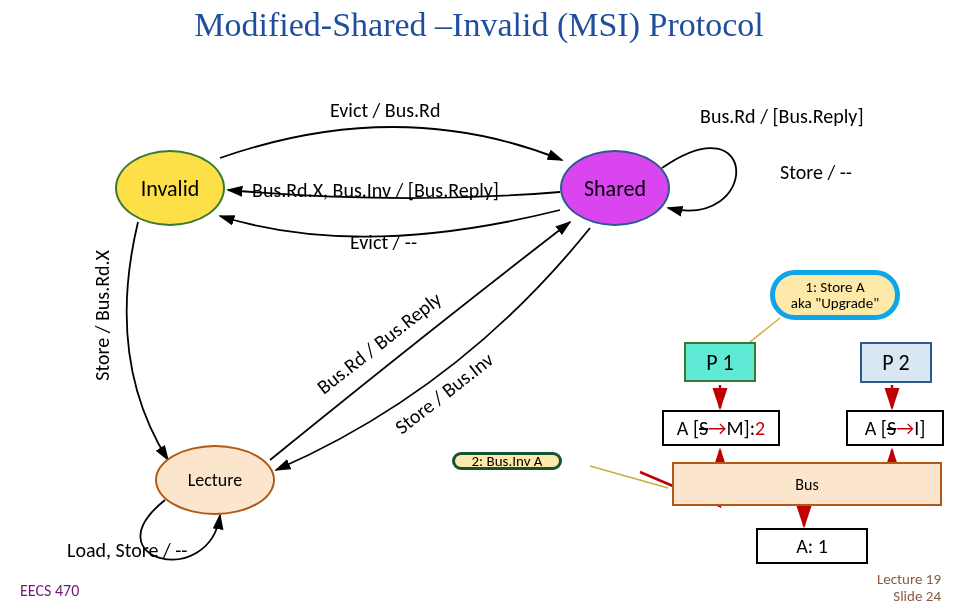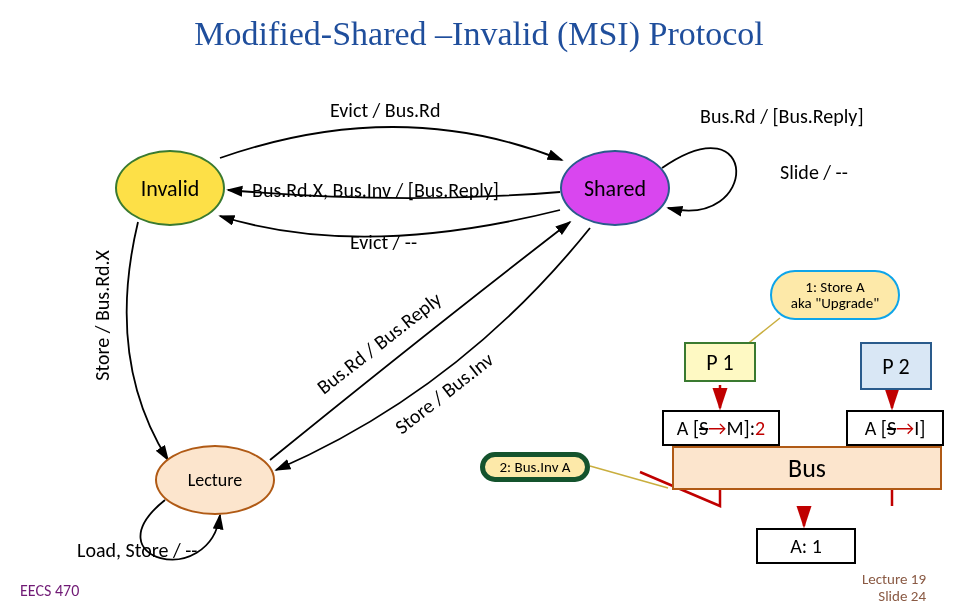--- a/index.html
+++ b/index.html
@@ -1,35 +1,35 @@
 <!DOCTYPE html>
 <html><head>
 <meta charset="utf-8">
 <style>
 *{margin:0;padding:0;box-sizing:border-box}
 body{width:958px;height:612px;background:#fff;font-family:Arial,sans-serif;position:relative;overflow:hidden}
-.title{font-family:'Comic Sans MS',cursive;font-size:34px;color:#1f4e9c;text-align:center;padding-top:15px;font-weight:400}
+.title{font-family:'Comic Sans MS',cursive;font-size:34px;color:#1f4e9c;text-align:center;padding-top:6px;font-weight:400}
 .state{position:absolute;border-radius:50%;display:flex;align-items:center;justify-content:center;border:2px solid}
 .state-invalid{width:110px;height:76px;left:115px;top:150px;background:#fde047;border-color:#3a7a30;font:400 22px Calibri,sans-serif}
 .state-shared{width:110px;height:76px;left:560px;top:150px;background:#d946ef;border-color:#2a5b8c;font:400 22px Calibri,sans-serif}
 .state-modified{width:120px;height:70px;left:155px;top:445px;background:#fce5cd;border-color:#b05a15;font:400 18px Calibri,sans-serif}
 .lbl{position:absolute;font:400 20px Calibri,sans-serif;color:#000;white-space:nowrap}
 .lbl-rot{transform-origin:left top}
 .vtext{position:absolute;writing-mode:vertical-rl;transform:rotate(180deg);font:400 20px Calibri,sans-serif}
 .box{position:absolute;border:2px solid;display:flex;align-items:center;justify-content:center;font:400 22px Calibri,sans-serif}
-.p1{width:72px;height:40px;left:684px;top:342px;background:#fef9c3;border-color:#3a7a30}
-.p2{width:72px;height:48px;left:860px;top:342px;background:#d9e7f5;border-color:#2a5b8c}
+.p1{width:72px;height:40px;left:684px;top:342px;background:#5eead4;border-color:#3a7a30}
+.p2{width:72px;height:41px;left:860px;top:342px;background:#d9e7f5;border-color:#2a5b8c}
 .a1box{width:118px;height:36px;left:662px;top:410px;background:#fff;border-color:#000;font-size:20px}
 .a2box{width:98px;height:36px;left:846px;top:410px;background:#fff;border-color:#000;font-size:20px}
-.busbox{width:270px;height:44px;left:672px;top:446px;background:#fce5cd;border-color:#b05a15;font-size:26px}
-.membox{width:100px;height:36px;left:756px;top:528px;background:#fff;border-color:#000;font-size:20px}
-.callout{position:absolute;width:130px;height:50px;left:770px;top:270px;background:#fde9a9;border:2px solid #0ea5e9;border-radius:25px;display:flex;align-items:center;justify-content:center;text-align:center;font:400 15px Calibri,sans-serif;line-height:1.1}
-.callout2{position:absolute;width:110px;height:30px;left:480px;top:452px;background:#fde9a9;border:5px solid #14532d;border-radius:15px;display:flex;align-items:center;justify-content:center;font:400 15px Calibri,sans-serif}
+.busbox{width:270px;height:44px;left:672px;top:462px;background:#fce5cd;border-color:#b05a15;font-size:16px}
+.membox{width:112px;height:36px;left:756px;top:528px;background:#fff;border-color:#000;font-size:20px}
+.callout{position:absolute;width:130px;height:50px;left:770px;top:270px;background:#fde9a9;border:5px solid #0ea5e9;border-radius:25px;display:flex;align-items:center;justify-content:center;text-align:center;font:400 15px Calibri,sans-serif;line-height:1.1}
+.callout2{position:absolute;width:110px;height:18px;left:452px;top:452px;background:#fde9a9;border:3px solid #14532d;border-radius:15px;display:flex;align-items:center;justify-content:center;font:400 15px Calibri,sans-serif}
 .footer-l{position:absolute;left:20px;bottom:12px;font:400 16px Calibri,sans-serif;color:#701a75}
-.footer-r{position:absolute;right:32px;bottom:8px;font:400 15px Calibri,sans-serif;color:#8a5a44;text-align:right;line-height:1.1}
+.footer-r{position:absolute;right:17px;bottom:8px;font:400 15px Calibri,sans-serif;color:#8a5a44;text-align:right;line-height:1.1}
 svg{position:absolute;left:0;top:0;pointer-events:none}
 .arr{stroke:#000;stroke-width:1.8;fill:none}
 .redarr{stroke:#c00000;stroke-width:2.5;fill:none}
 .strike{text-decoration:line-through}
 .arrow-txt{color:#c00000}
 </style>
 </head>
 <body>
 
 <div class="title">Modified-Shared –Invalid (MSI) Protocol</div>
@@ -69,27 +69,27 @@
 <path d="M780 318 L730 358" stroke="#c9ae3e" stroke-width="1.5" fill="none"></path>
 <path d="M590 466 L668 488" stroke="#c9ae3e" stroke-width="1.5" fill="none"></path>
 </svg>
 
 <div class="state state-invalid">Invalid</div>
 <div class="state state-shared">Shared</div>
 <div class="state state-modified">Lecture</div>
 
 <div class="lbl" style="left:330px;top:98px">Evict / Bus.Rd</div>
 <div class="lbl" style="left:700px;top:104px">Bus.Rd / [Bus.Reply]</div>
-<div class="lbl" style="left:780px;top:160px">Slide / --</div>
+<div class="lbl" style="left:780px;top:160px">Store / --</div>
 <div class="lbl" style="left:252px;top:178px">Bus.Rd.X, Bus.Inv / [Bus.Reply]</div>
 <div class="lbl" style="left:350px;top:230px">Evict / --</div>
 <div class="vtext" style="left:90px;top:250px">Store / Bus.Rd.X</div>
 <div class="lbl lbl-rot" style="left:312px;top:380px;transform:rotate(-38deg)">Bus.Rd / Bus.Reply</div>
 <div class="lbl lbl-rot" style="left:390px;top:420px;transform:rotate(-38deg)">Store / Bus.Inv</div>
-<div class="lbl" style="left:77px;top:538px">Load, Store / --</div>
+<div class="lbl" style="left:67px;top:538px">Load, Store / --</div>
 
 <div class="callout">
     <div style="text-align:center"><span>1: Store A</span><br><span>aka "Upgrade"</span></div>
   </div>
 <div class="callout2">2: Bus.Inv A</div>
 
 <div class="box p1">P 1</div>
 <div class="box p2">P 2</div>
 
 <div class="box a1box">

